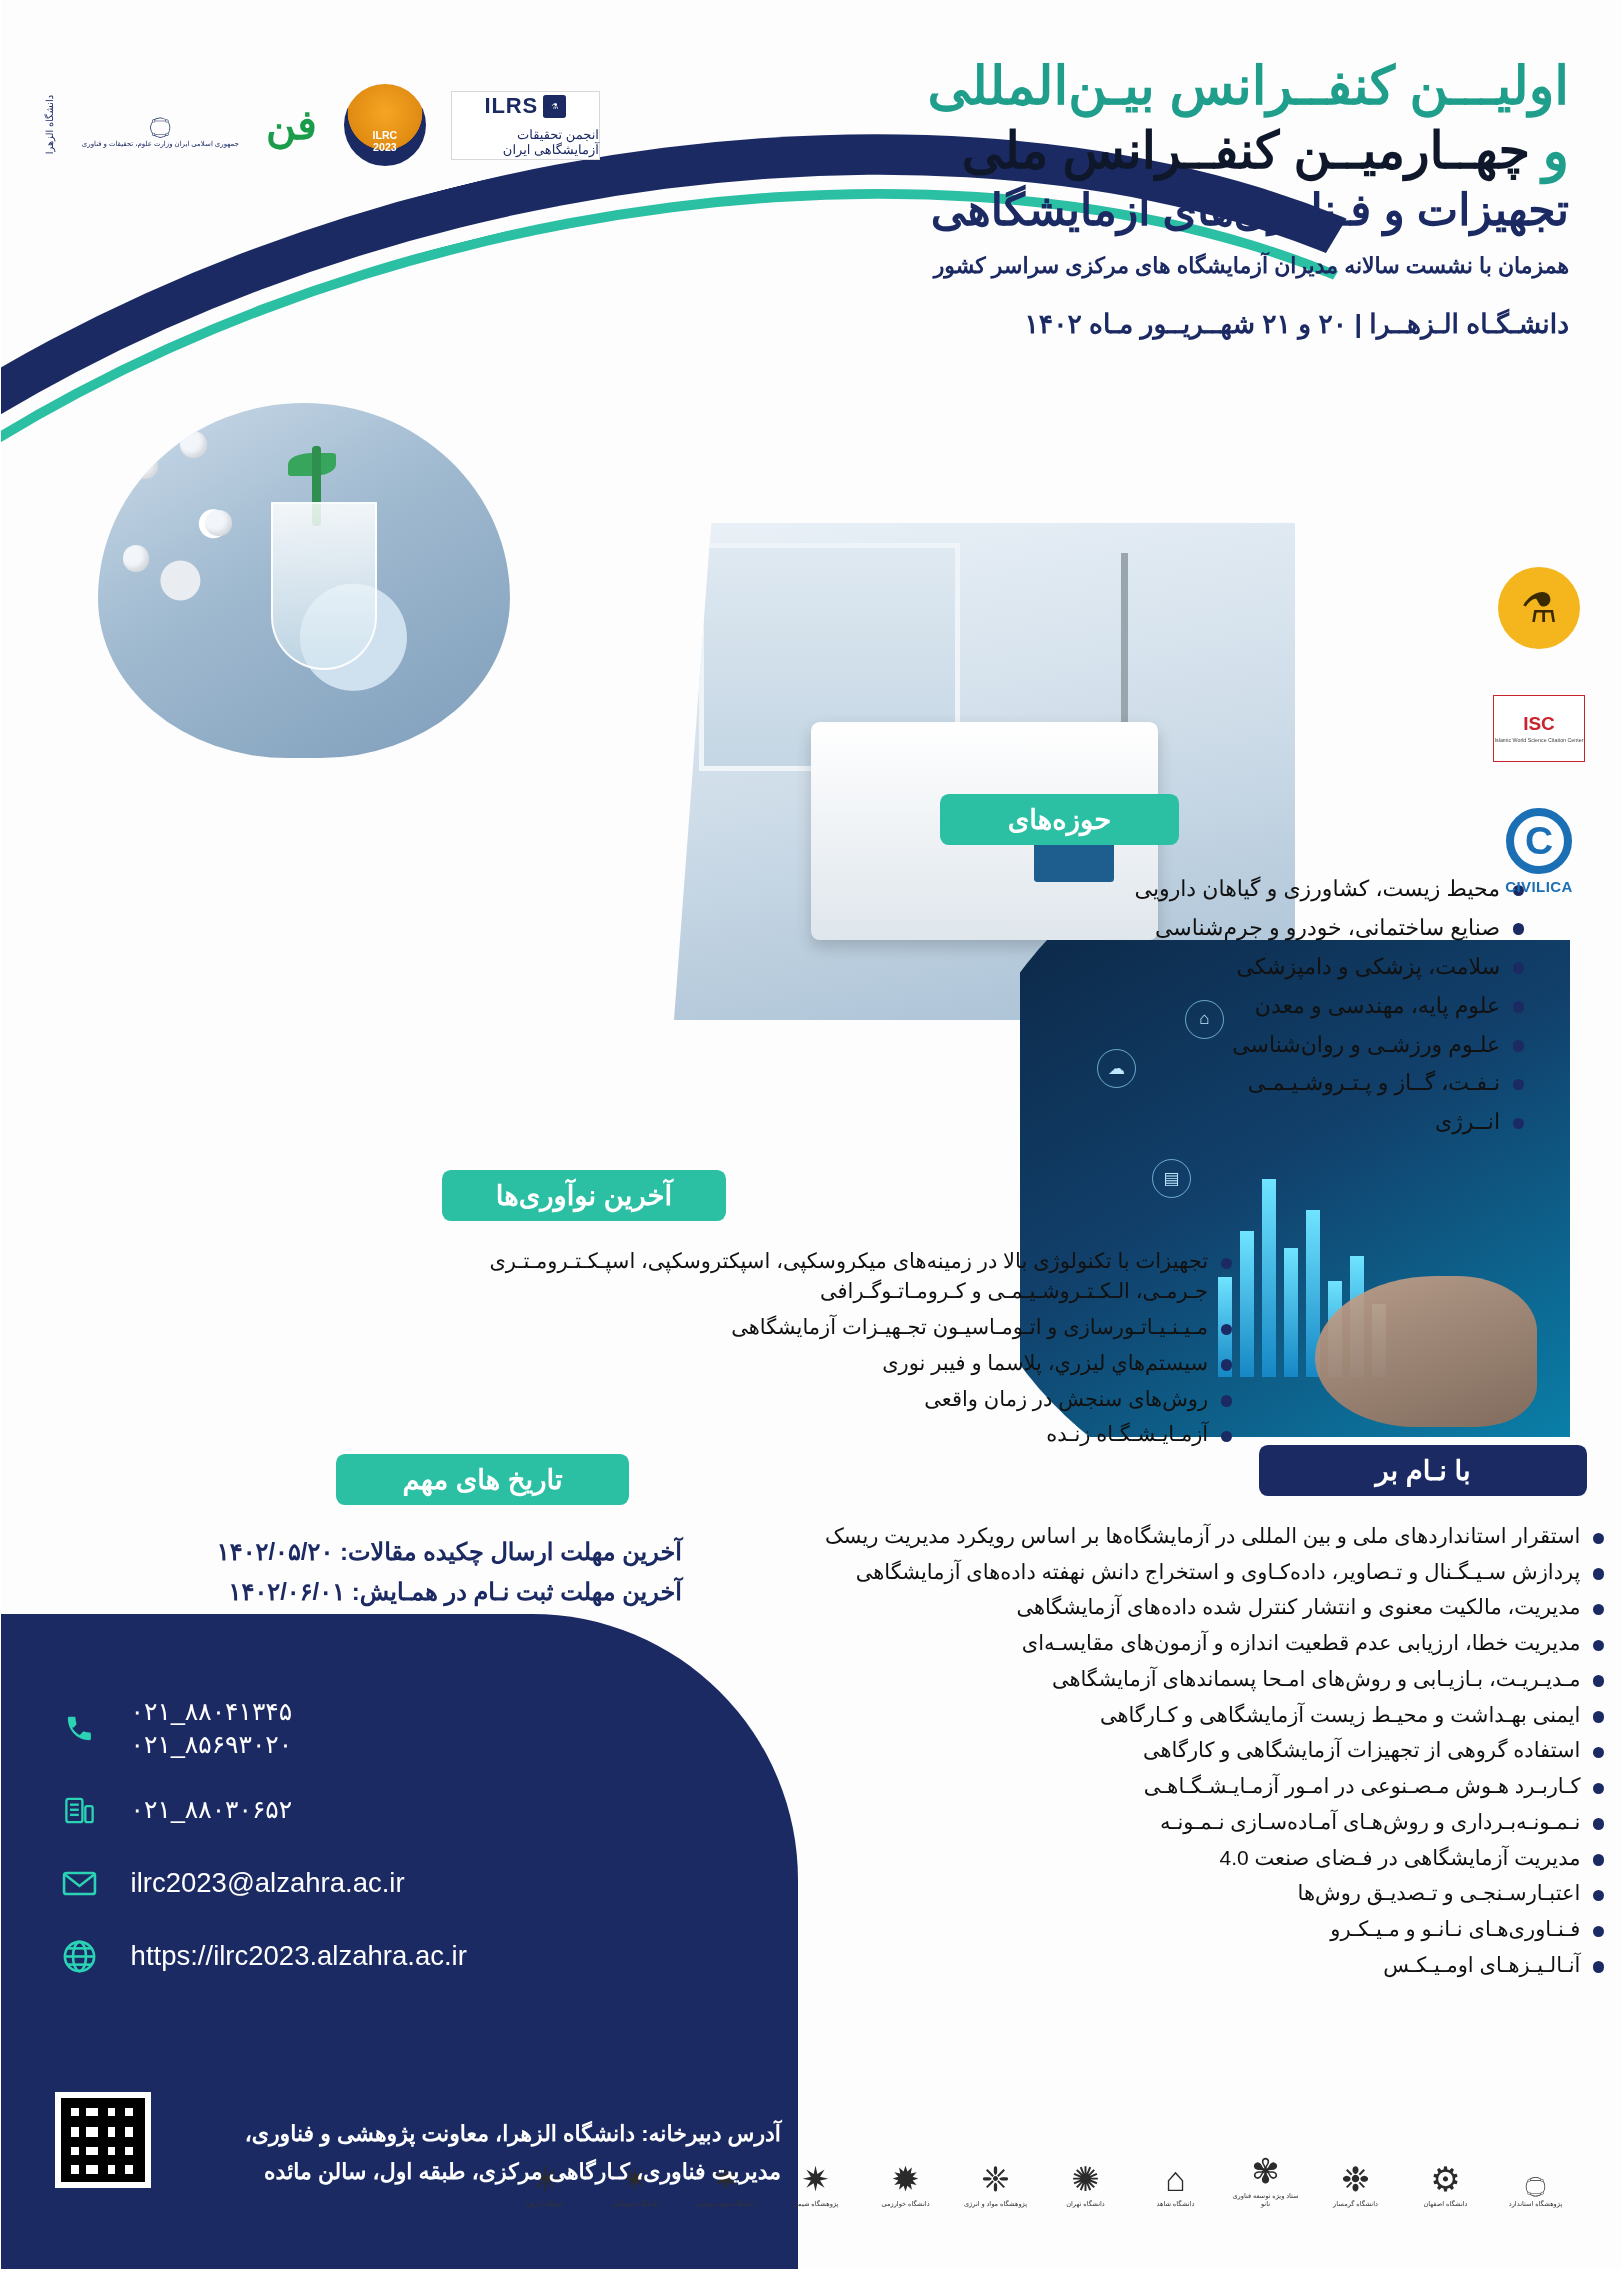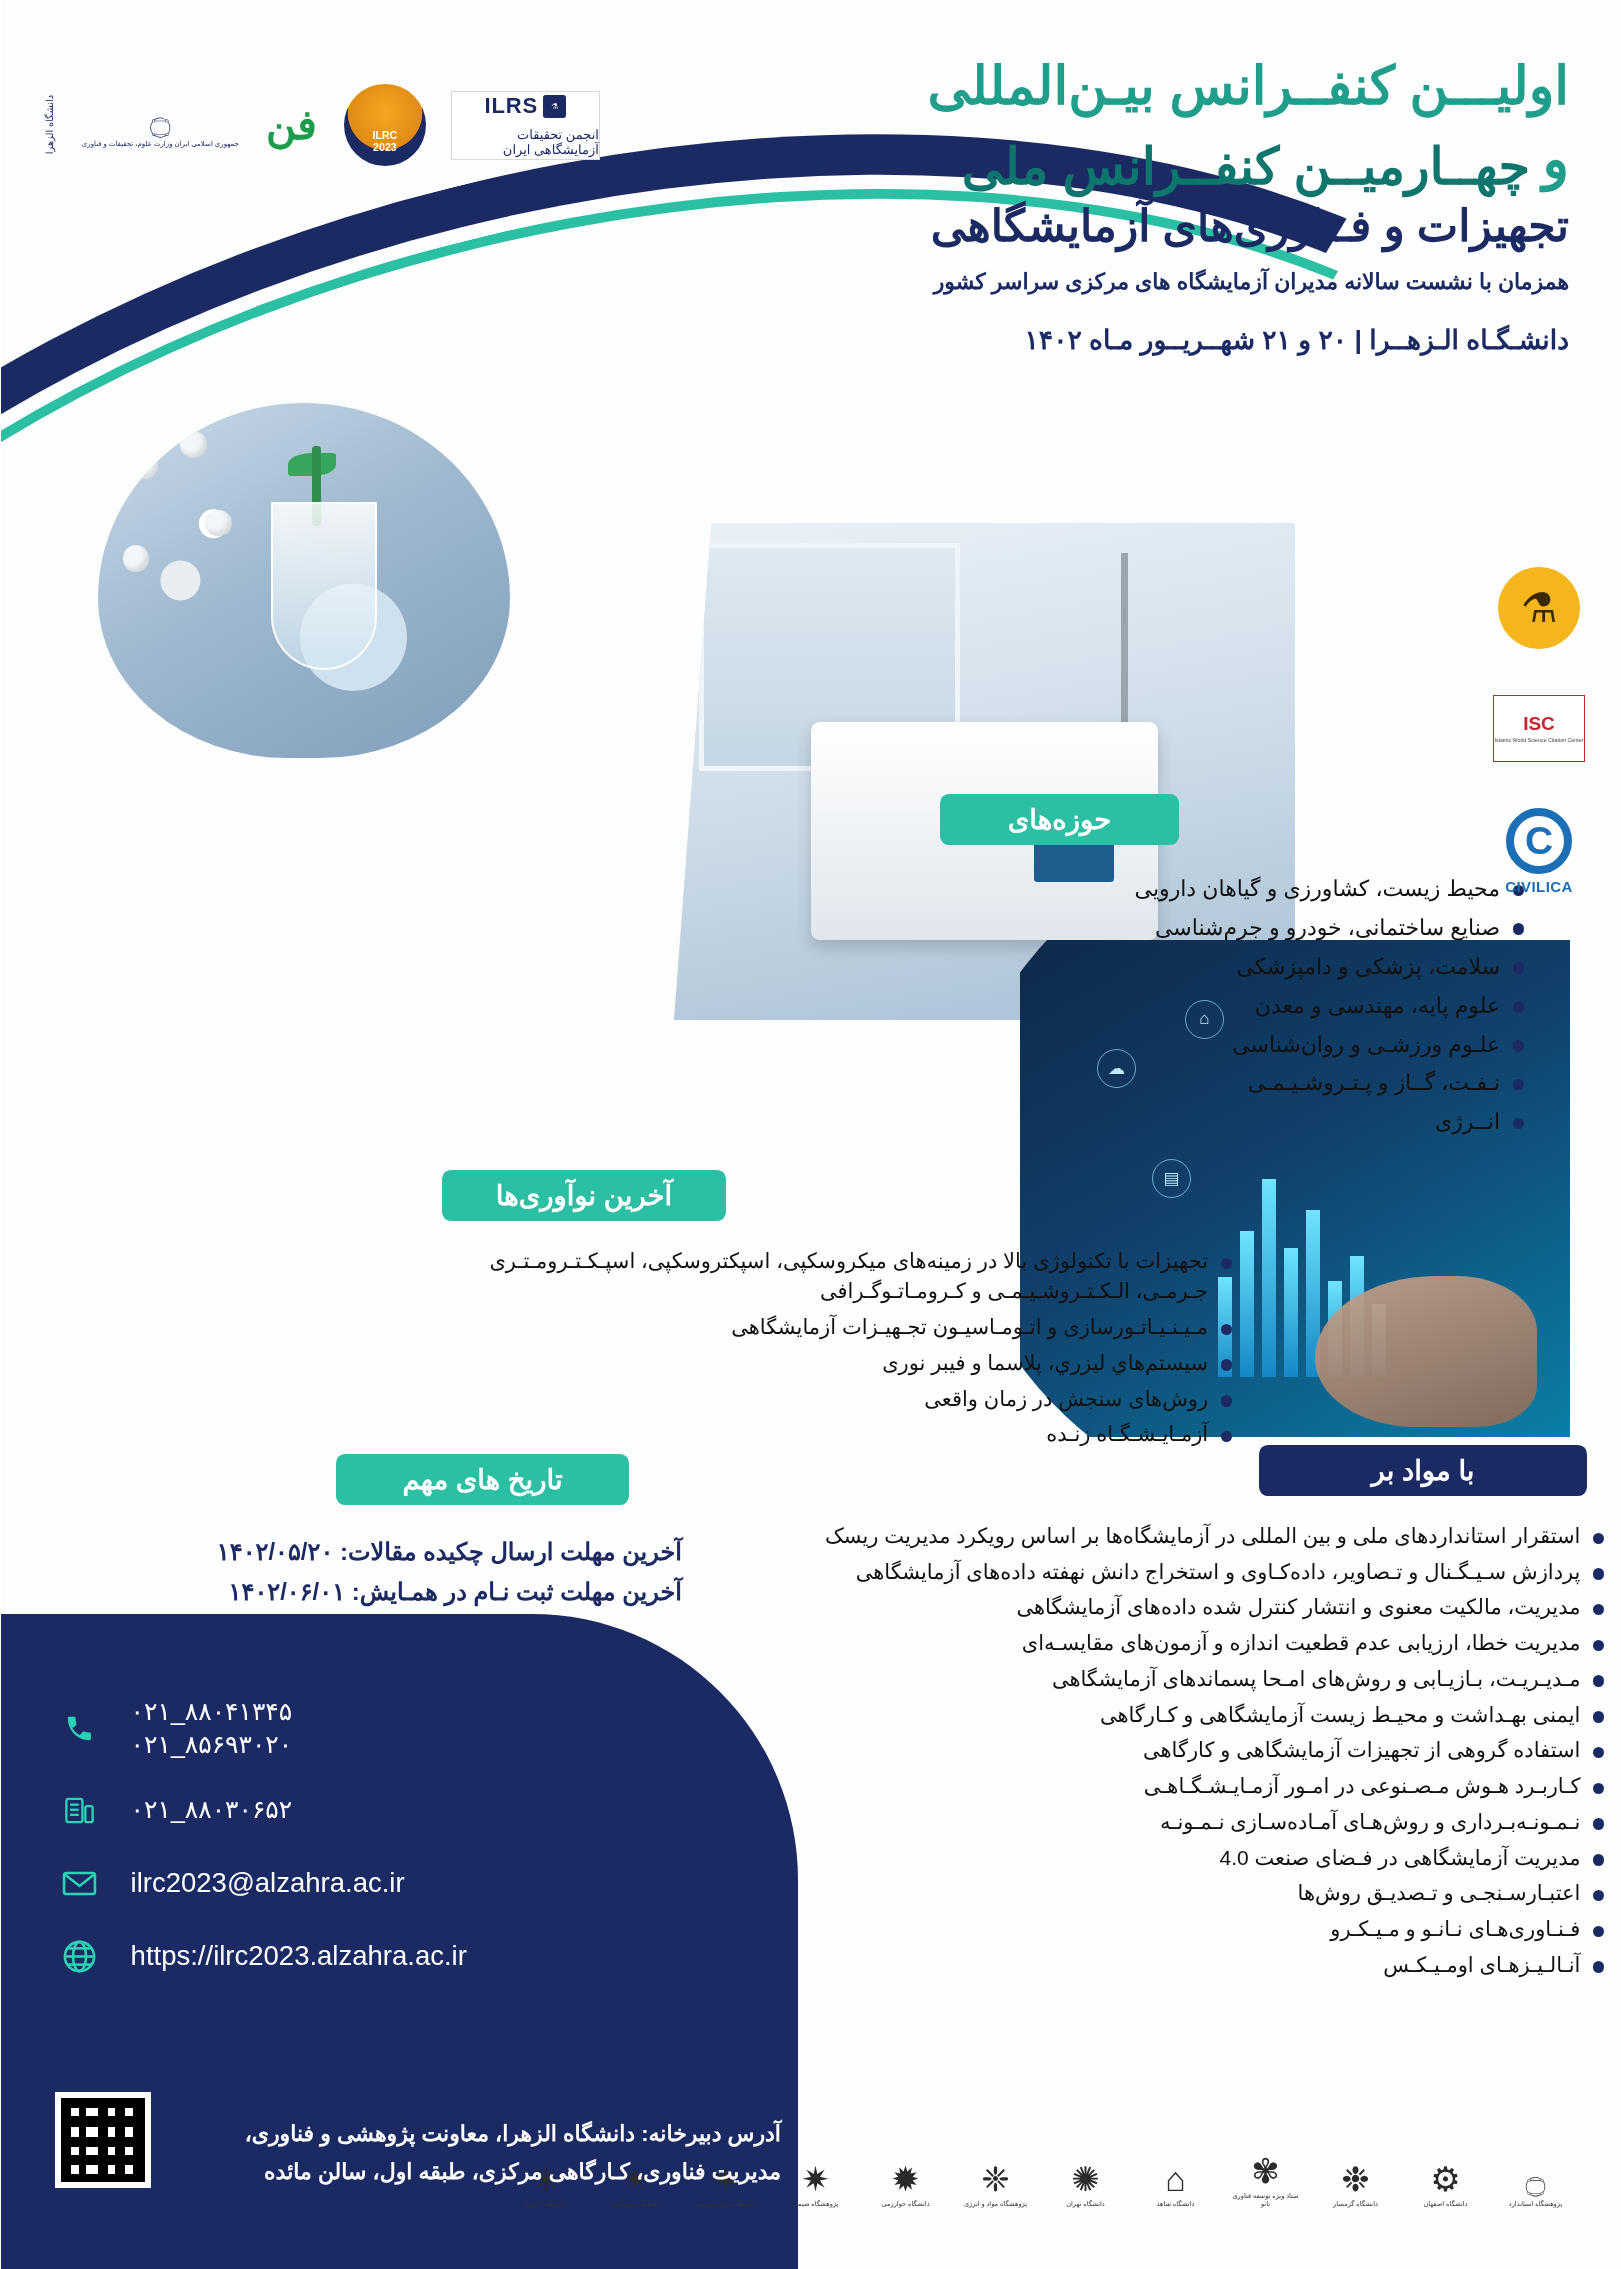--- a/index.html
+++ b/index.html
@@ -87,21 +87,21 @@
   }
 
   
   .title-block {
     position: absolute; top: 53px; right: 53px;
     width: 904px; text-align: right; z-index: 7;
   }
   .t1 { font-size: 53px; font-weight: bold; color: #1f9e8c; line-height: 1.25; }
   .t2-wrap { display: flex; align-items: center; justify-content: flex-start; gap: 12.4px; }
   .t2-and { font-size: 55px; font-weight: bold; color: #1f9e8c; }
-  .t2 { font-size: 51px; font-weight: bold; color: #0f766e; line-height: 1.25; margin-top: 16px; }
+  .t2 { font-size: 51px; font-weight: bold; color: #0f172a; line-height: 1.25; }
   .t3 { font-size: 44px; font-weight: bold; color: #1b2a63; margin-top: 1px; }
   .t4 { font-size: 22px; font-weight: bold; color: #1b2a63; margin-top: 17.7px; }
   .t5 { font-size: 26.6px; font-weight: bold; color: #1b2a63; margin-top: 29px; }
 
   
   .photo {
     position: absolute; overflow: hidden; z-index: 3;
   }
   .photo1 {
     left: 98px; top: 403px; width: 412px; height: 355px;
@@ -431,21 +431,21 @@
           <span class="dot"></span>
           <span>روش‌های سنجش در زمان واقعی</span>
         </li>
       <li>
           <span class="dot"></span>
           <span>آزمـایـشـگـاه زنـده</span>
         </li>
     </ul>
   </div>
 
-  <div class="pill dark" style="right:35px; top:1445px; width:328px;">با مواد بر</div>
+  <div class="pill dark" style="right:35px; top:1445px; width:328px;">با نـام بر</div>
 
   <div class="bullets small" style="right:17.7px; top:1521px; width:958px; text-align:right;">
     <ul>
       <li>
           <span class="dot"></span>
           <span>استقرار استاندارد‌های ملی و بین المللی در آزمایشگاه‌ها بر اساس رویکرد مدیریت ریسک</span>
         </li>
       <li>
           <span class="dot"></span>
           <span>پردازش سـیـگـنال و تـصاویر، داده‌کـاوی و استخراج دانش نهفته داده‌های آزمایشگاهی</span>

